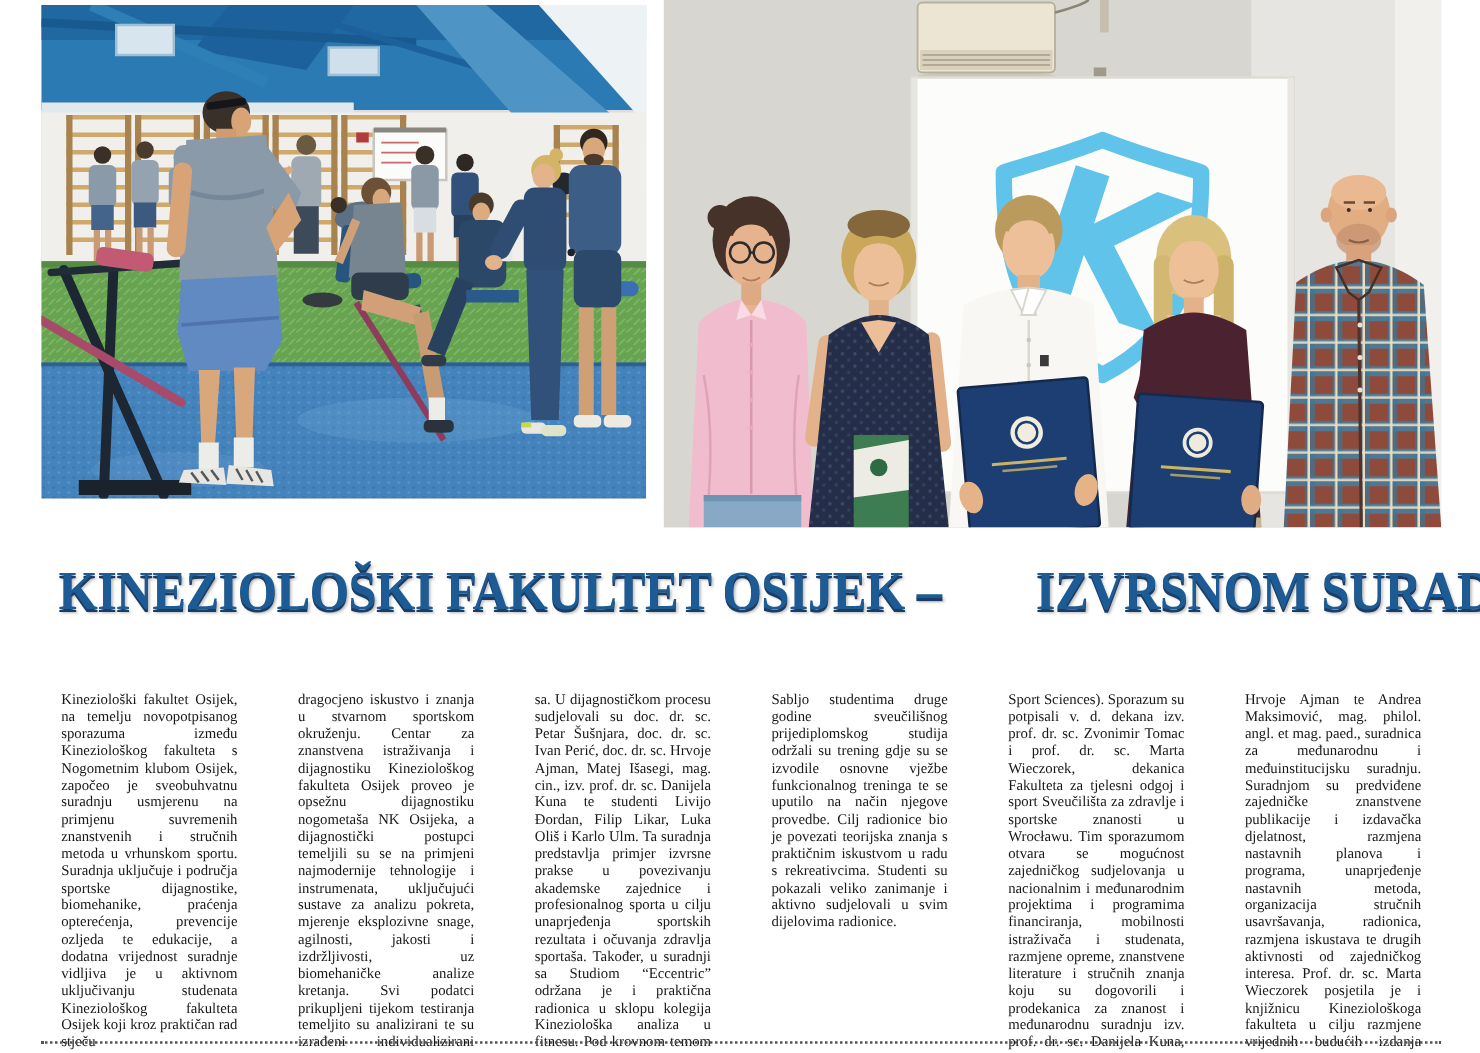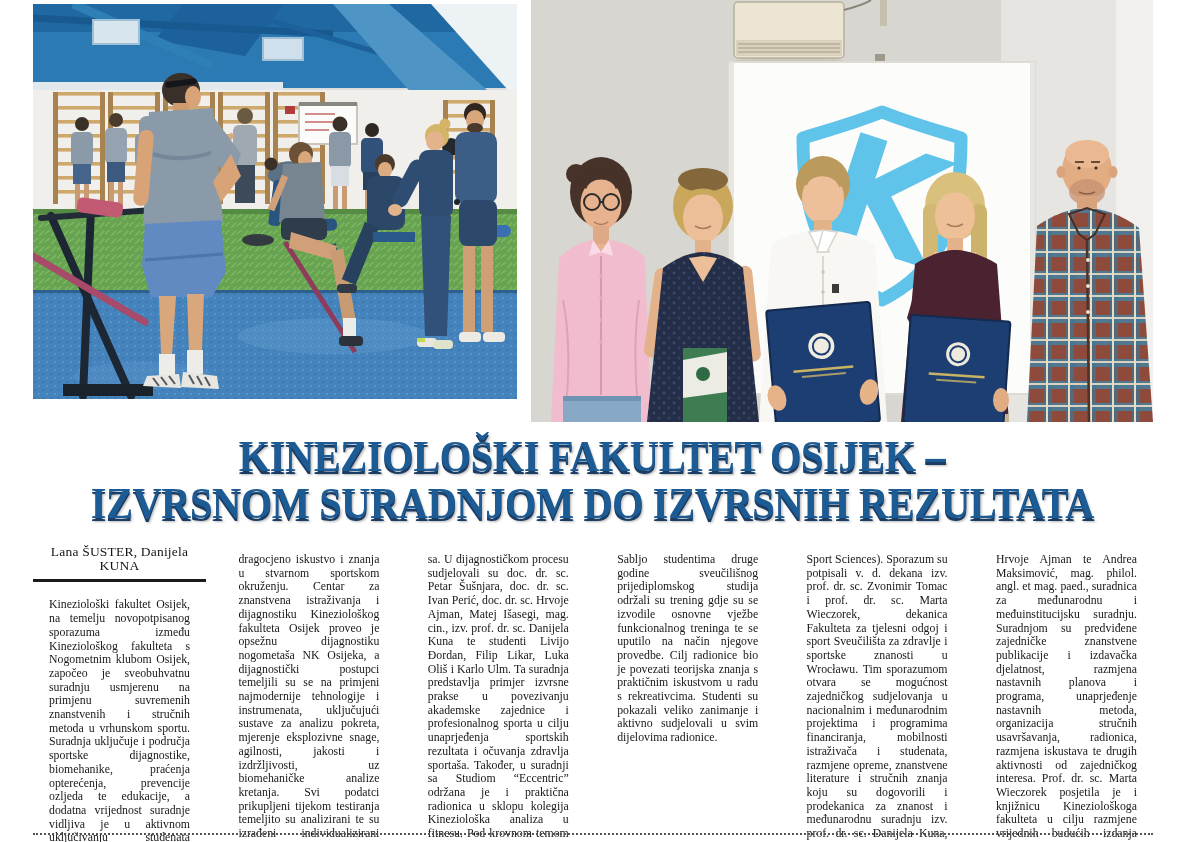--- a/index.html
+++ b/index.html
@@ -3,22 +3,22 @@
 <meta charset="utf-8">
 <style>
   html,body{margin:0;padding:0;background:#ffffff;}
   .page{position:relative;width:1184px;height:842px;background:#fff;overflow:hidden;
         font-family:"Liberation Serif", serif;}
   figure.photo{position:absolute;margin:0;overflow:hidden;background:#ddd;}
   figure.photo svg{display:block;width:100%;height:100%;}
   #photo-gym{left:33px;top:4px;width:484px;height:395px;}
   #photo-signing{left:531px;top:0;width:622px;height:422px;}
 
-  h1.headline{position:absolute;top:434px;left:0;right:0;margin:0;
-              display:flex;flex-direction:column;align-items:center;gap:1px;}
+  h1.headline{position:absolute;top:434px;left:0;right:0;margin:16px;
+              display:flex;flex-direction:row;align-items:center;gap:1px;}
   .hl{display:block;white-space:nowrap;font-family:"Liberation Serif",serif;
       font-weight:bold;font-size:44px;line-height:46px;color:#1d5b95;
       letter-spacing:-0.5px;transform:scaleX(0.92);
       text-shadow:0 2.5px 0 #1b3c63, 1.5px 3.5px 2.5px rgba(60,60,60,.38);}
 
   .body-text{position:absolute;left:33px;top:537px;width:1120px;height:298px;
              display:flex;justify-content:space-between;}
   .tcol{width:173px;flex:0 0 173px;font-size:11.8px;line-height:13.7px;
         text-align:justify;color:#171717;}
   .tcol p{margin:16px;}
@@ -449,24 +449,20 @@
     </svg>
   </figure>
 
   <h1 class="headline">
     <span class="hl">KINEZIOLOŠKI FAKULTET OSIJEK –</span>
     <span class="hl">IZVRSNOM SURADNJOM DO IZVRSNIH REZULTATA</span>
   </h1>
 
   <div class="body-text">
     <div class="tcol">
-      <div class="byline-wrap">
-        <span class="byline">Lana ŠUSTER, Danijela KUNA</span>
-        <div class="byline-rule"></div>
-      </div>
       <p>Kineziološki fakultet Osijek, na temelju novopotpisanog sporazuma između Kineziološkog fakulteta s Nogometnim klubom Osijek, započeo je sveobuhvatnu suradnju usmjerenu na primjenu suvremenih znanstvenih i stručnih metoda u vrhunskom sportu. Suradnja uključuje i područja sportske dijagnostike, biomehanike, praćenja opterećenja, prevencije ozljeda te edukacije, a dodatna vrijednost suradnje vidljiva je u aktivnom uključivanju studenata Kineziološkog fakulteta Osijek koji kroz praktičan rad stječu</p>
     </div>
     <div class="tcol">
       <p>dragocjeno iskustvo i znanja u stvarnom sportskom okruženju. Centar za znanstvena istraživanja i dijagnostiku Kineziološkog fakulteta Osijek proveo je opsežnu dijagnostiku nogometaša NK Osijeka, a dijagnostički postupci temeljili su se na primjeni najmodernije tehnologije i instrumenata, uključujući sustave za analizu pokreta, mjerenje eksplozivne snage, agilnosti, jakosti i izdržljivosti, uz biomehaničke analize kretanja. Svi podatci prikupljeni tijekom testiranja temeljito su analizirani te su izrađeni individualizirani izvještaji koji služe kao osnova za daljnje planiranje i optimizaciju trenažnog proce-</p>
     </div>
     <div class="tcol">
       <p>sa. U dijagnostičkom procesu sudjelovali su doc. dr. sc. Petar Šušnjara, doc. dr. sc. Ivan Perić, doc. dr. sc. Hrvoje Ajman, Matej Išasegi, mag. cin., izv. prof. dr. sc. Danijela Kuna te studenti Livijo Đordan, Filip Likar, Luka Oliš i Karlo Ulm. Ta suradnja predstavlja primjer izvrsne prakse u povezivanju akademske zajednice i profesionalnog sporta u cilju unaprjeđenja sportskih rezultata i očuvanja zdravlja sportaša. Također, u suradnji sa Studiom “Eccentric” održana je i praktična radionica u sklopu kolegija Kineziološka analiza u fitnesu. Pod krovnom temom Funkcionalni trening treneri Igor Dačić i Matko</p>
     </div>
     <div class="tcol">
       <p>Sabljo studentima druge godine sveučilišnog prijediplomskog studija održali su trening gdje su se izvodile osnovne vježbe funkcionalnog treninga te se uputilo na način njegove provedbe. Cilj radionice bio je povezati teorijska znanja s praktičnim iskustvom u radu s rekreativcima. Studenti su pokazali veliko zanimanje i aktivno sudjelovali u svim dijelovima radionice.</p>

